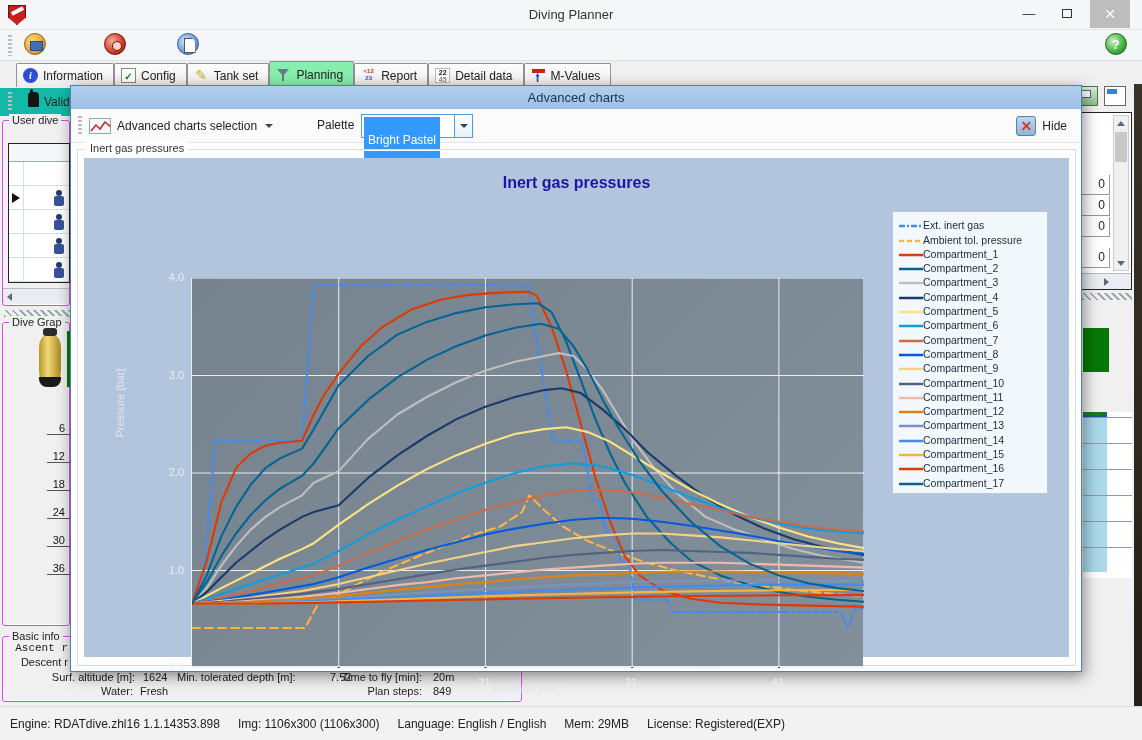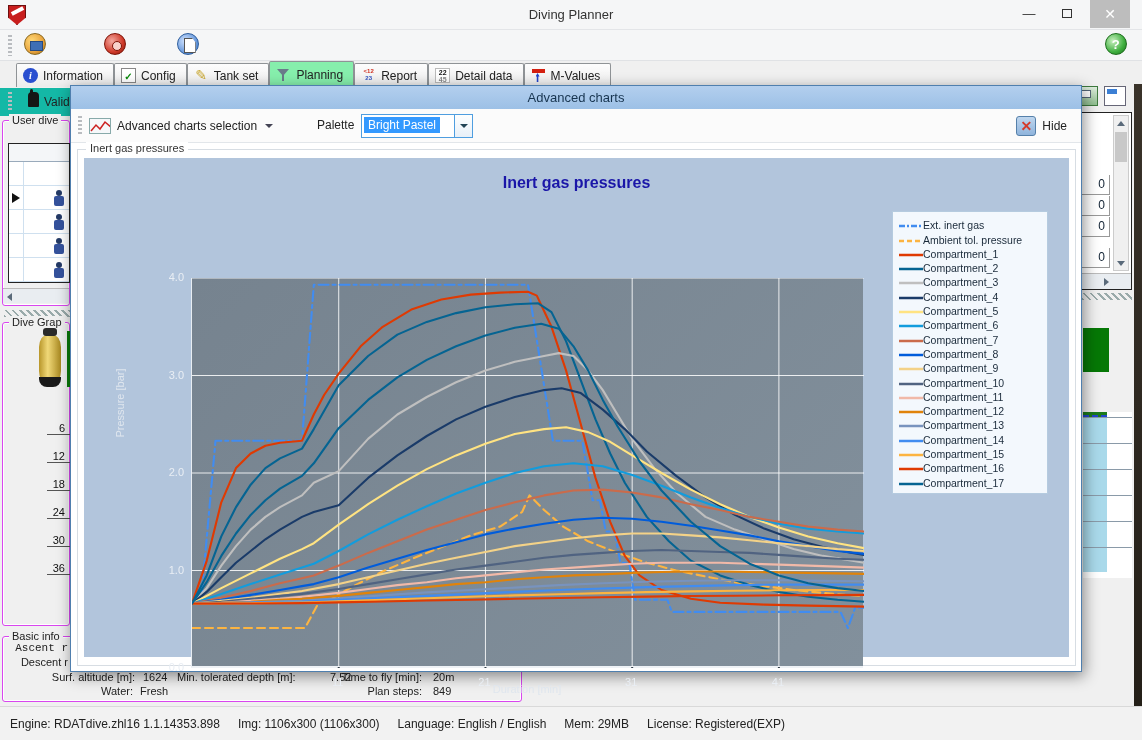--- a/index.html
+++ b/index.html
@@ -102,21 +102,21 @@
 
   
   .dialog { position:absolute; left:70px; top:85px; width:1012px; height:587px; background:#fff; border:1px solid #4f7fae; box-shadow:2px 4px 14px rgba(0,0,0,.45); z-index:10; }
   .dlg-title { position:absolute; left:0; top:0; width:100%; height:23px; background:linear-gradient(#b3cfee,#9cc0e6); text-align:center; line-height:23px; font-size:13px; color:#17344f; }
   .dlg-toolbar { position:absolute; left:0; top:23px; width:100%; height:34px; background:#fbfbfb; border-bottom:1px solid #e2e6ea; }
   .chart-sel { position:absolute; left:18px; top:4px; height:26px; display:flex; align-items:center; gap:6px; font-size:12px; }
   .mini-chart-ic { width:22px; height:16px; background:#f6f8fa; border:1px solid #8aa; position:relative; overflow:hidden; }
   .mini-chart-ic svg { position:absolute; left:0; top:0; }
   .caret { width:0; height:0; border-left:4px solid transparent; border-right:4px solid transparent; border-top:4px solid #445; margin-left:2px; }
   .palette-box { position:absolute; left:290px; top:5px; width:112px; height:24px; background:#fff; border:1px solid #4f9ee0; }
-  .palette-box .val { position:absolute; left:2px; top:2px; padding:1px 4px; background:#3399ff; color:#fff; font-size:12px; }
+  .palette-box .val { position:absolute; left:2px; top:2px; padding:16px 4px; background:#3399ff; color:#fff; font-size:12px; }
   .palette-box .drop { position:absolute; right:0; top:0; width:18px; height:22px; border-left:1px solid #4f9ee0; background:linear-gradient(#fdfefe,#e8f0f8); }
   .palette-box .drop::after { content:""; position:absolute; left:5px; top:9px; border-left:4px solid transparent; border-right:4px solid transparent; border-top:4px solid #245; }
   .palette-label { position:absolute; left:246px; top:9px; font-size:12px; }
   .hide-btn { position:absolute; right:14px; top:4px; height:26px; display:flex; align-items:center; gap:6px; font-size:12px; }
   .hide-ic { width:20px; height:20px; background:linear-gradient(#bfd6ee,#8fb4dc); border:1px solid #5580aa; border-radius:3px; color:#d43a2a; font-weight:bold; text-align:center; line-height:19px; font-size:14px; }
   .dlg-gb { position:absolute; left:6px; top:63px; width:999px; height:517px; border:1px solid #d7dde3; box-shadow:inset 0 0 0 1px #fff; }
   .dlg-gb-label { position:absolute; left:8px; top:-8px; background:#fff; padding:0 4px; font-size:11px; color:#333; }
   .chart-area { position:absolute; left:6px; top:8px; width:985px; height:499px; background:#b2c5dc; }
   .chart-title { position:absolute; left:0; top:16px; width:100%; text-align:center; font-size:16px; font-weight:bold; color:#1a16a8; }
   .plot { position:absolute; left:107px; top:120px; width:672px; height:390px; background:linear-gradient(135deg,#76838f,#82909c); border-left:1px solid #e8edf2; border-bottom:2px solid #eef2f6; }

